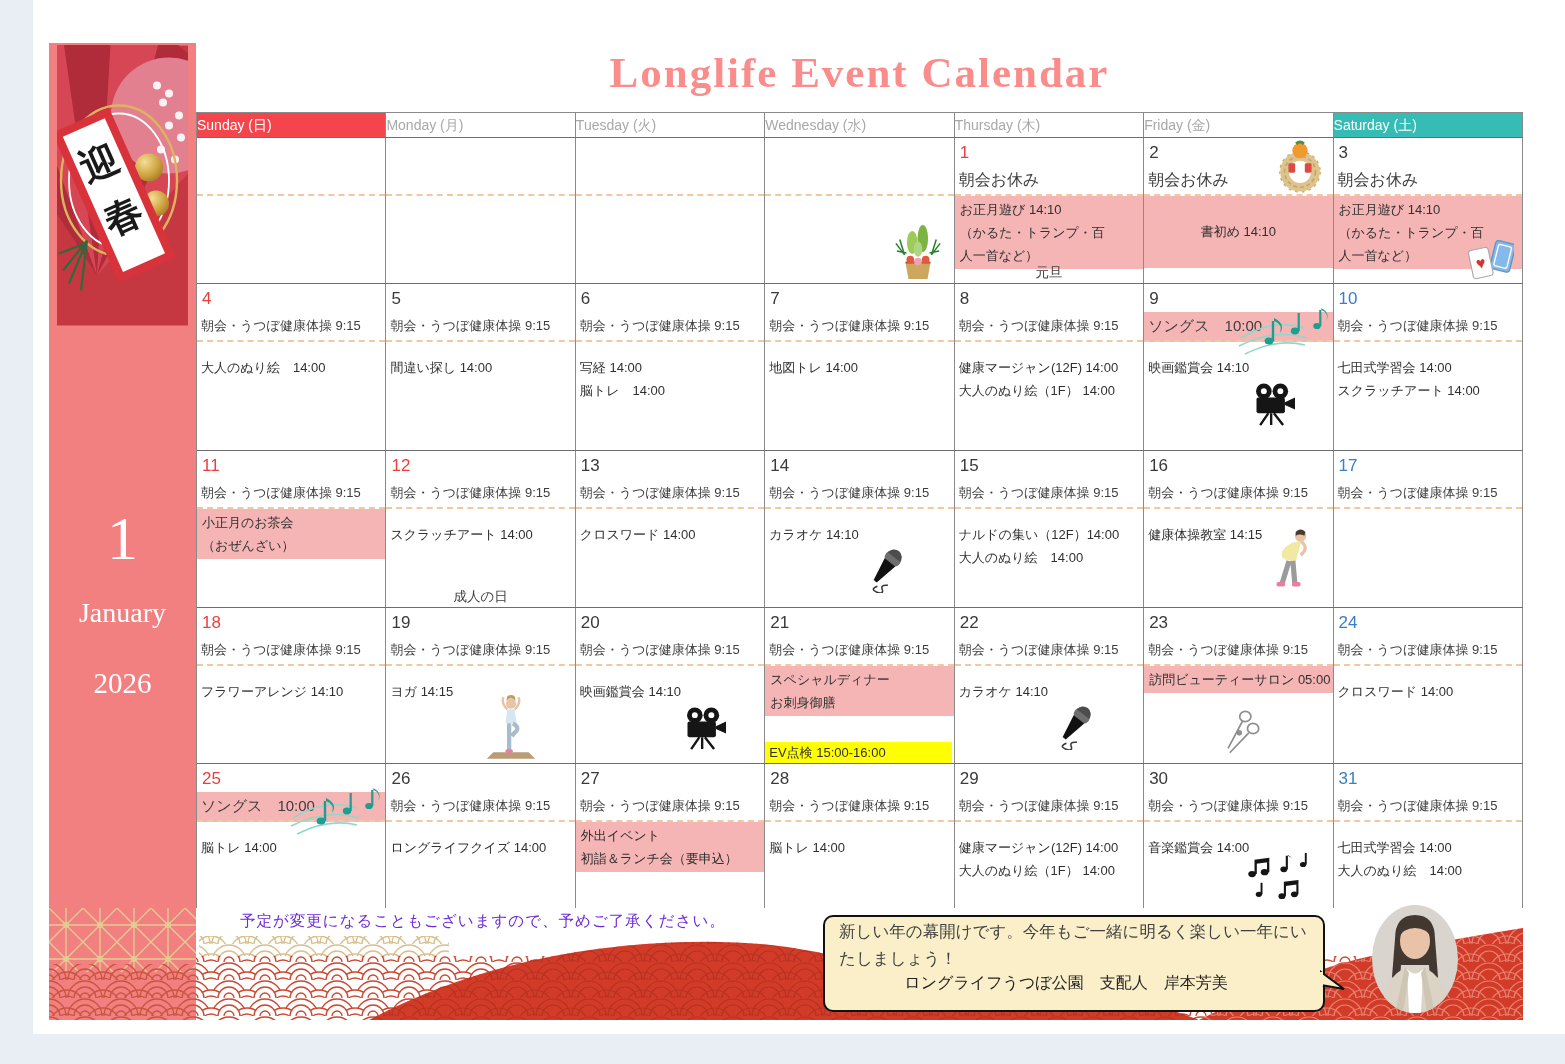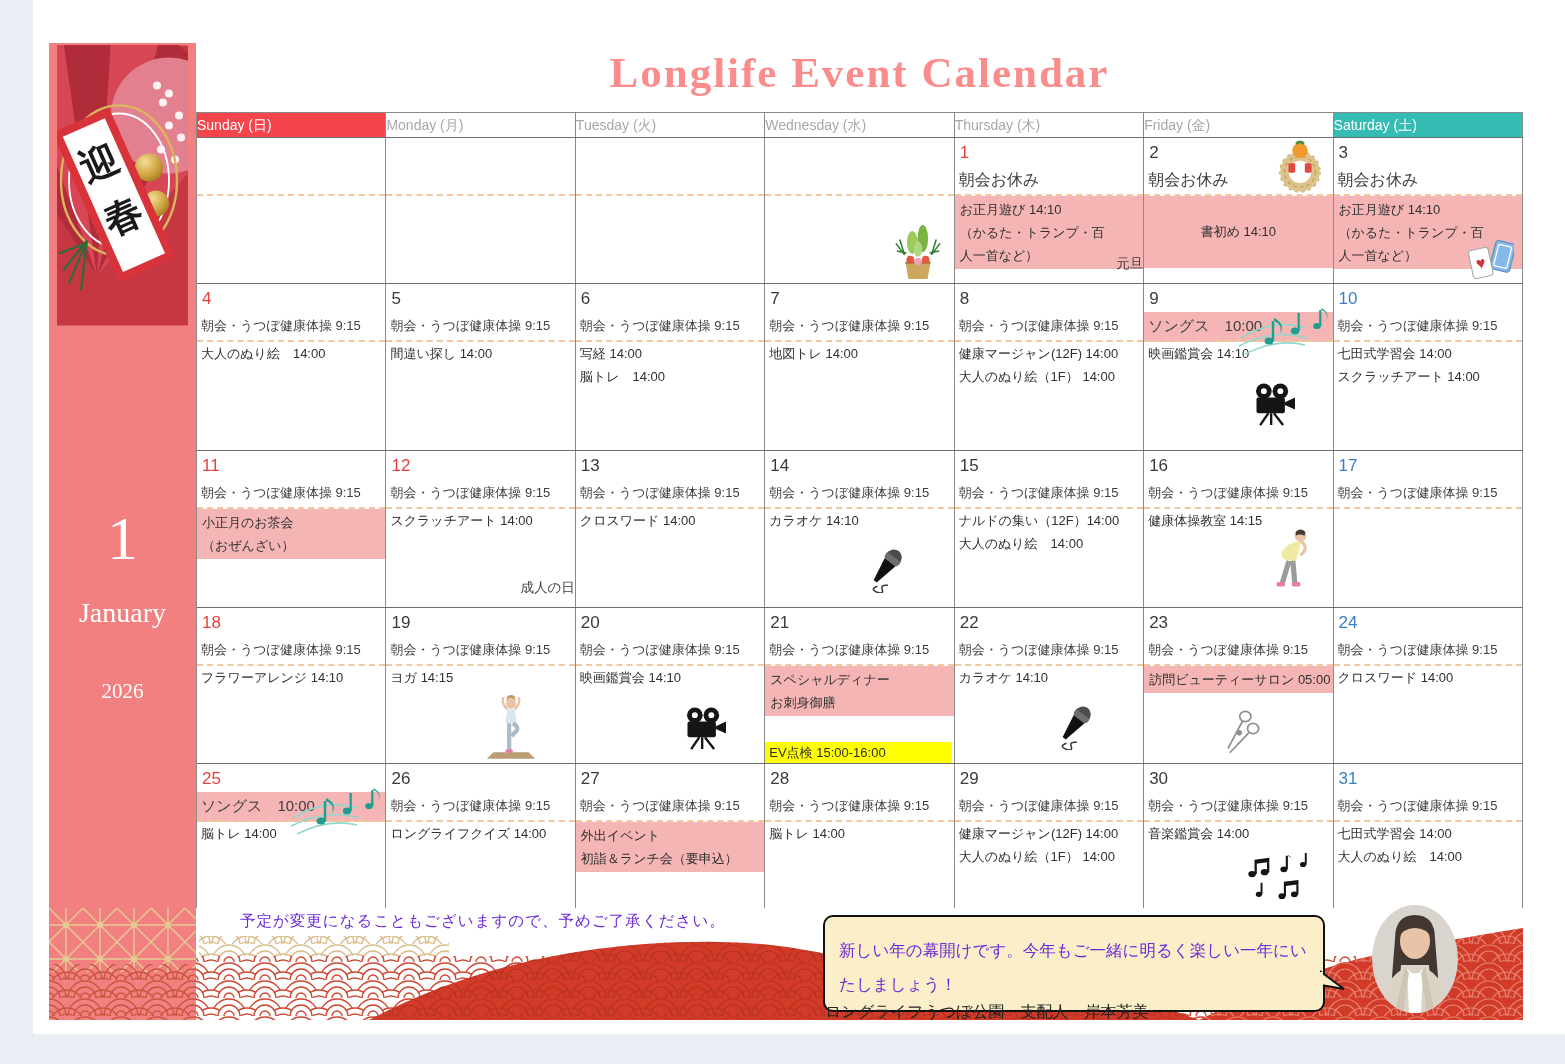--- a/index.html
+++ b/index.html
@@ -8,66 +8,66 @@
 .edge-left{position:absolute;left:0;top:0;width:33px;height:1064px;background:#E9EEF4}
 .edge-bottom{position:absolute;left:0;top:1034px;width:1565px;height:30px;background:#E9EEF4}
 
 
 .sidebar{position:absolute;left:49px;top:43px;width:147px;height:977px;background:#F28080}
 .sidebar-photo{position:absolute;left:8px;top:2px;width:131px;height:281px;overflow:hidden}
 .sidebar-photo svg{display:block;width:100%;height:100%}
 .month-block{position:absolute;left:0;top:462px;width:100%;text-align:center;color:#fff;font-family:"Liberation Serif","DejaVu Serif",serif}
 .month-num{font-size:62px;line-height:66px;font-weight:normal}
 .month-name{font-size:28px;margin-top:26px}
-.month-year{font-size:21px;margin-top:50px}
+.month-year{font-size:29px;margin-top:38px}
 
 
 .page-title{position:absolute;left:196px;top:48px;width:1327px;text-align:center;font-family:"Liberation Serif","DejaVu Serif",serif;font-weight:bold;font-size:43px;color:#FB8C8C;letter-spacing:2px}
 
 
 .grid{position:absolute;left:196px;top:112px;width:1327px;border-left:1px solid #8a8a8a;border-bottom:1px solid #6e6e6e;background:#fff}
 .hrow{display:grid;grid-template-columns:repeat(7,1fr);height:25px;border-top:1px solid #8a8a8a}
 .hcell{border-right:1px solid #8a8a8a;font-size:14px;text-align:left;line-height:24px;color:#A8A8A8;background:#fff}
 .hcell.sunday{background:#F4444C;color:#fff}
 .hcell.saturday{background:#35BCB4;color:#fff}
 .wrow{display:grid;grid-template-columns:repeat(7,1fr);border-top:1px solid #6e6e6e}
 .w0{height:146px}.w1{height:167px}.w2{height:157px}.w3{height:156px}.w4{height:145px}
 .cell{border-right:1px solid #8a8a8a;position:relative;display:flex;flex-direction:column;background:#fff;overflow:hidden}
 .num{height:28px;line-height:30px;padding-left:5px;font-size:17px;color:#3a3a3a}
 .num.red{color:#E8403E}.num.blue{color:#3A7EC6}
 .morning{height:30px;line-height:28px;padding:0 4px;font-size:13px;color:#3d3d3d;border-bottom:2px dashed #F0C9A3;position:relative;white-space:nowrap}
 .morning.big{font-size:16px}
 .morning.pink{background:#F5B5B5;font-size:15px}
 .cellbody{flex:1;position:relative}
-.event{padding:0 4px;font-size:13px;line-height:23px;color:#303030}
+.event{margin-top:14px;padding:0 4px;font-size:13px;line-height:23px;color:#303030}
 .event div{white-space:nowrap}
 .event.pink{margin-top:0;background:#F5B5B5;padding:2px 5px}
 .event.yellow{position:absolute;bottom:0;left:0;right:2px;margin:0;background:#FFFF00;padding:0 4px;line-height:21px}
-.holiday{position:absolute;bottom:10px;left:0;width:100%;text-align:right;font-size:13.5px;color:#3d3d3d}
+.holiday{position:absolute;bottom:1px;left:0;width:100%;text-align:center;font-size:13.5px;color:#3d3d3d}
 
 
 .icon{position:absolute}
 .icon svg{width:100%;height:100%;display:block}
 .icon-m{right:-4px;top:-16px;width:100px;height:62px;z-index:3}
 .icon-c-wreath{top:2px;right:3px;width:60px;height:54px;z-index:2}
 .icon-c-kadomatsu{bottom:3px;right:12px;width:48px;height:56px}
 .icon-e-playing-cards{top:42px;right:8px;width:46px;height:44px;z-index:2}
 .icon-e-movie-camera{top:40px;right:36px;width:48px;height:44px}
 .icon-e-microphone{top:38px;right:44px;width:46px;height:46px}
 .icon-e-scissors{top:42px;left:50%;margin-left:-16px;width:38px;height:48px;z-index:2}
 .icon-e-exercise-person{top:18px;right:18px;width:52px;height:62px}
 .icon-e-yoga-person{bottom:2px;left:52%;width:54px;height:68px}
 .icon-e-music-notes-black{top:30px;right:16px;width:74px;height:50px}
 
 
 .footer-art{position:absolute;left:49px;top:908px;width:1474px;height:112px}
 .footer-note{position:absolute;left:240px;top:911px;font-size:15.5px;color:#6d28d9;letter-spacing:1px;z-index:2}
 .bubble{position:absolute;left:823px;top:915px;width:502px;height:97px;background:#FAEFC9;border:2px solid #111;border-radius:10px;z-index:4}
-.bubble-msg{padding:16px 14px 0;font-size:16.5px;line-height:34px;color:#6d28d9}
-.bubble-sign{text-align:left;padding-right:16px;font-size:16px;margin-top:1px;color:#222}
+.bubble-msg{padding:1px 14px 0;font-size:16.5px;line-height:27px;color:#404040}
+.bubble-sign{text-align:center;padding-right:16px;font-size:16px;margin-top:1px;color:#222}
 .bubble-tail{position:absolute;right:-23px;top:52px;width:26px;height:28px}
 .manager-photo{position:absolute;left:1372px;top:905px;width:86px;height:108px;z-index:5}
 .manager-photo svg{width:100%;height:100%;display:block}
 </style>
 </head>
 <body>
 
 <div class="edge-left"></div>
 <div class="edge-bottom"></div>
 

